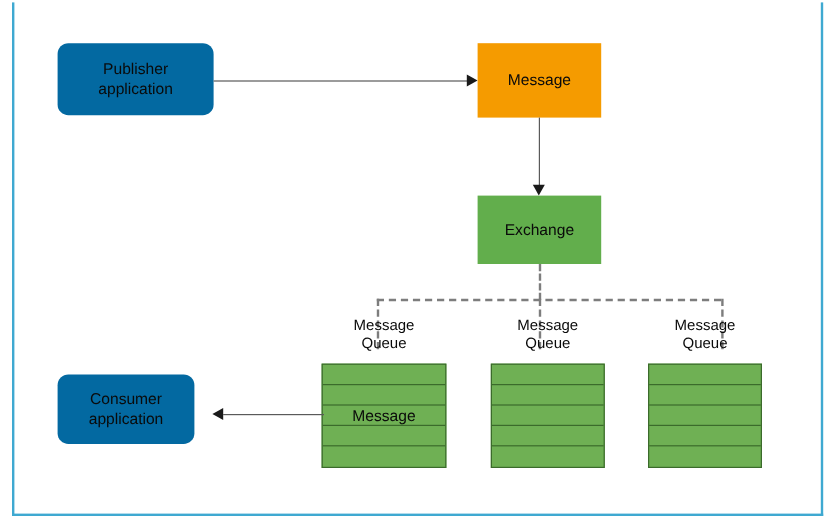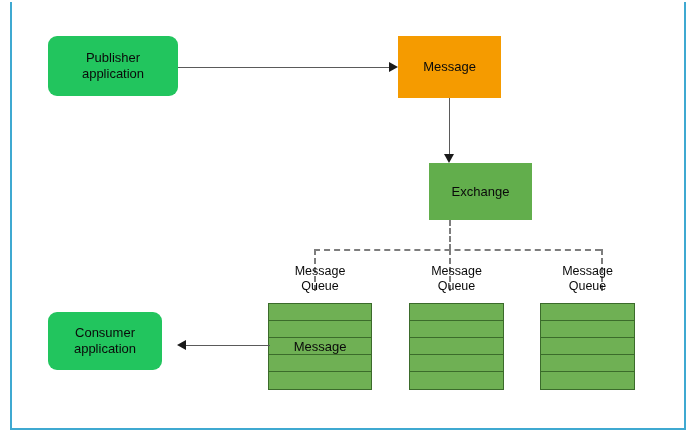--- a/index.html
+++ b/index.html
@@ -32,33 +32,33 @@
     display: flex;
     align-items: center;
     justify-content: center;
     text-align: center;
     color: #0a0a0a;
     font-size: 13px;
     line-height: 16px;
     white-space: pre-line;
   }
   .node-app {
-    background: #22c55e;
+    background: #0369a1;
     border-radius: 9px;
   }
   .node-message {
     background: #F59B00;
   }
   .node-exchange {
     background: #62AE4C;
   }
 
   #publisher-app { left: 48px;  top: 36px;  width: 130px; height: 60px; }
   #message-box   { left: 398px; top: 36px;  width: 103px; height: 62px; }
-  #exchange-box  { left: 398px; top: 163px; width: 103px; height: 57px; margin-left: 31px; }
+  #exchange-box  { left: 398px; top: 163px; width: 103px; height: 57px; }
   #consumer-app  { left: 48px;  top: 312px; width: 114px; height: 58px; }
 
   
   .conn {
     position: absolute;
     background: #5a5a5a;
   }
   #conn-pub-msg      { left: 178px; top: 67px;  width: 213px; height: 1px; }
   #conn-msg-exchange { left: 449px; top: 98px;  width: 1px;   height: 58px; }
   #conn-queue-cons   { left: 186px; top: 345px; width: 84px;  height: 1px; }

